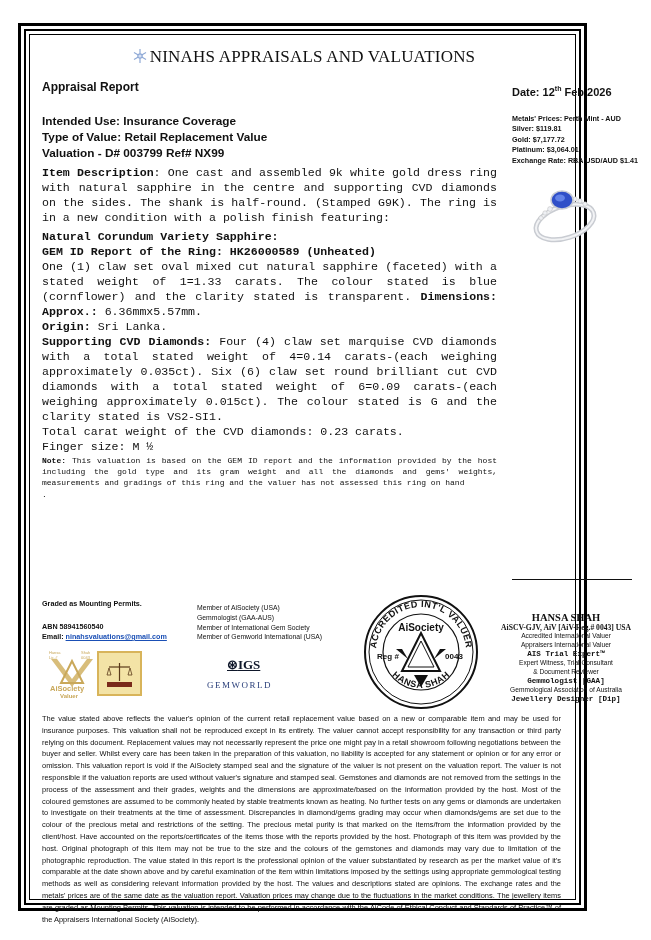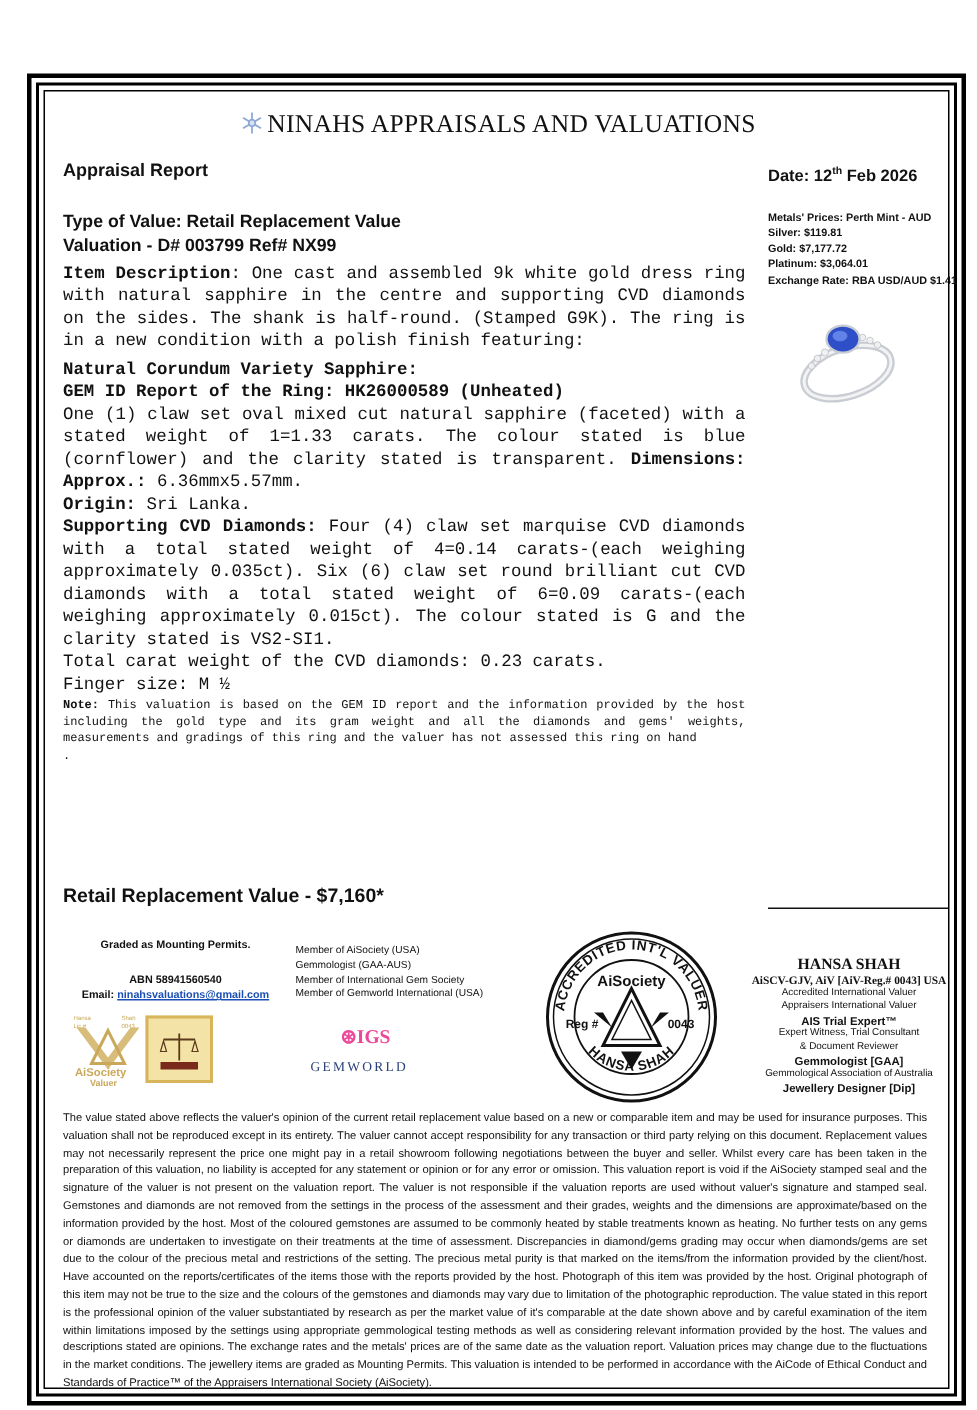--- a/index.html
+++ b/index.html
@@ -1,21 +1,21 @@
 <!DOCTYPE html>
 <html><head>
 <meta charset="utf-8">
 <style>
   * { box-sizing: border-box; margin: 0; padding: 0; }
   html, body { width: 651px; height: 940px; background: #ffffff; overflow: hidden; }
   body { font-family: "Liberation Sans", sans-serif; color: #111; position: relative; }
 
   .frame-outer {
-    position: absolute; left: 18px; top: 23px; width: 626px; height: 888px;
-    border: 3px solid #000; background: #fff; margin-top: 26px;
+    position: absolute; left: 18px; top: 23px; width: 569px; height: 888px;
+    border: 3px solid #000; background: #fff;
   }
   .frame-mid {
     position: absolute; left: 3px; top: 3px; right: 3px; bottom: 3px;
     border: 2px solid #000;
   }
   .frame-inner {
     position: absolute; left: 3px; top: 3px; right: 3px; bottom: 3px;
     border: 1px solid #000;
   }
   .content { position: absolute; left: 12px; top: 0; right: 10px; bottom: 0; }
@@ -40,37 +40,37 @@
   .main { position: absolute; top: 78px; left: 0; width: 455px; font-size: 11.6px; line-height: 15px; }
   .main .h { font-weight: bold; font-size: 11.8px; line-height: 16px; }
   .main p { text-align: justify; font-family: Liberation Mono, monospace; }
   .main .para { margin-top: 4px; }
   .main b { font-weight: bold; }
   .main .note { font-size: 8px; line-height: 11px; margin-top: 1px; text-align: justify; }
 
   .rrv { position: absolute; top: 528px; left: 0; font-size: 13px; font-weight: bold; }
   .sigline { position: absolute; top: 544px; left: 470px; width: 120px; border-top: 1px solid #111; }
 
-  .bottom-left { position: absolute; top: 564px; left: 0; width: 150px; font-size: 7.2px; font-weight: bold; line-height: 10px; text-align: center; }
+  .bottom-left { position: absolute; top: 564px; left: 0; width: 150px; font-size: 7.2px; font-weight: bold; line-height: 10px; }
   .bottom-left .email-link { color: #1a4fb5; text-decoration: underline; }
   .members { position: absolute; top: 568px; left: 155px; width: 170px; font-size: 6.8px; line-height: 9.8px; }
 
   .logos { position: absolute; top: 612px; left: 0; width: 320px; height: 55px; }
   .logo-ais { position: absolute; left: 5px; top: 0; width: 50px; height: 52px; }
   .logo-trial { position: absolute; left: 55px; top: 4px; width: 45px; height: 45px; background: #f3e3a6; border: 2px solid #d8b45a; }
-  .logo-igs { position: absolute; left: 185px; top: 10px; font-family: "Liberation Serif", serif; font-size: 13px; font-weight: bold; color: #ec4899; }
+  .logo-igs { position: absolute; left: 185px; top: 10px; font-family: "Liberation Serif", serif; font-size: 13px; font-weight: bold; color: #0f172a; text-decoration: underline; }
   .logo-gemworld { position: absolute; left: 165px; top: 33px; font-family: "Liberation Serif", serif; font-size: 9px; color: #2a3f7a; letter-spacing: 1.5px; }
 
   .seal { position: absolute; top: 558px; left: 320px; width: 118px; height: 118px; }
 
   .valuer { position: absolute; top: 577px; left: 440px; width: 168px; text-align: center; }
   .valuer .name { font-family: "Liberation Serif", serif; font-size: 10.5px; font-weight: bold; }
   .valuer .cred { font-family: "Liberation Serif", serif; font-size: 7.6px; font-weight: bold; }
   .valuer .line { font-size: 6.6px; line-height: 8.8px; }
-  .valuer .bold-serif { font-family: Liberation Sans, sans-serif; font-size: 7.6px; font-weight: bold; line-height: 9.5px; }
+  .valuer .bold-serif { font-family: Liberation Mono, monospace; font-size: 7.6px; font-weight: bold; line-height: 9.5px; }
 
   .disclaimer { position: absolute; top: 678px; left: 0; right: 4px; font-size: 7.45px; line-height: 11.8px; text-align: justify; }
 </style>
 </head>
 <body>
 
 <div class="frame-outer">
   <div class="frame-mid">
     <div class="frame-inner">
       <div class="content">
@@ -106,35 +106,35 @@
           <circle cx="28" cy="43" r="2.2" fill="#eef0f4" stroke="#bbb" stroke-width="0.5"></circle>
           <circle cx="33" cy="39" r="2.4" fill="#eef0f4" stroke="#bbb" stroke-width="0.5"></circle>
           <circle cx="58" cy="29" r="2.2" fill="#eef0f4" stroke="#bbb" stroke-width="0.5"></circle>
           <circle cx="63" cy="31" r="2.2" fill="#eef0f4" stroke="#bbb" stroke-width="0.5"></circle>
           <circle cx="68" cy="34" r="2.2" fill="#eef0f4" stroke="#bbb" stroke-width="0.5"></circle>
           <ellipse cx="45" cy="30" rx="11" ry="9" fill="#2f4fc8" stroke="#c8ccd4" stroke-width="1.5"></ellipse>
           <ellipse cx="43" cy="28" rx="5" ry="3.5" fill="#6f8ef0" opacity="0.8"></ellipse>
         </svg>
 
         <div class="main">
+          <div class="h">Intended Use: Insurance Coverage</div>
           <div class="h">Type of Value: Retail Replacement Value</div>
           <div class="h">Valuation - D# 003799 Ref# NX99</div>
           <p class="para"><b>Item Description</b><span>: One cast and assembled 9k white gold dress ring with natural sapphire in the centre and supporting CVD diamonds on the sides. The shank is half-round. (Stamped G9K). The ring is in a new condition with a polish finish featuring:</span></p>
           <p class="para"><b>Natural Corundum Variety Sapphire:</b></p>
           <p><b>GEM ID Report of the Ring: HK26000589 (Unheated)</b></p>
           <p><span>One (1) claw set oval mixed cut natural sapphire (faceted) with a stated weight of 1=1.33 carats. The colour stated is blue (cornflower) and the clarity stated is transparent. </span><b>Dimensions: Approx.:</b><span> 6.36mmx5.57mm.</span></p>
           <p><b>Origin:</b><span> Sri Lanka.</span></p>
           <p><b>Supporting CVD Diamonds:</b><span> Four (4) claw set marquise CVD diamonds with a total stated weight of 4=0.14 carats-(each weighing approximately 0.035ct). Six (6) claw set round brilliant cut CVD diamonds with a total stated weight of 6=0.09 carats-(each weighing approximately 0.015ct). The colour stated is G and the clarity stated is VS2-SI1.</span></p>
           <p>Total carat weight of the CVD diamonds: 0.23 carats.</p>
           <p>Finger size: M ½</p>
           <p class="note"><b>Note:</b><span> This valuation is based on the GEM ID report and the information provided by the host including the gold type and its gram weight and all the diamonds and gems' weights, measurements and gradings of this ring and the valuer has not assessed this ring on hand</span></p>
           <p class="note">.</p>
         </div>
 
-        <div class="rrv">Retail Replacement Value - $7,160*</div>
         <div class="sigline"></div>
 
         <div class="bottom-left">
           <div>Graded as Mounting Permits.</div>
           <div style="height:13px"></div>
           <div>ABN 58941560540</div>
           <div><span>Email: </span><a class="email-link" href="#">ninahsvaluations@gmail.com</a></div>
         </div>
 
         <div class="members">

